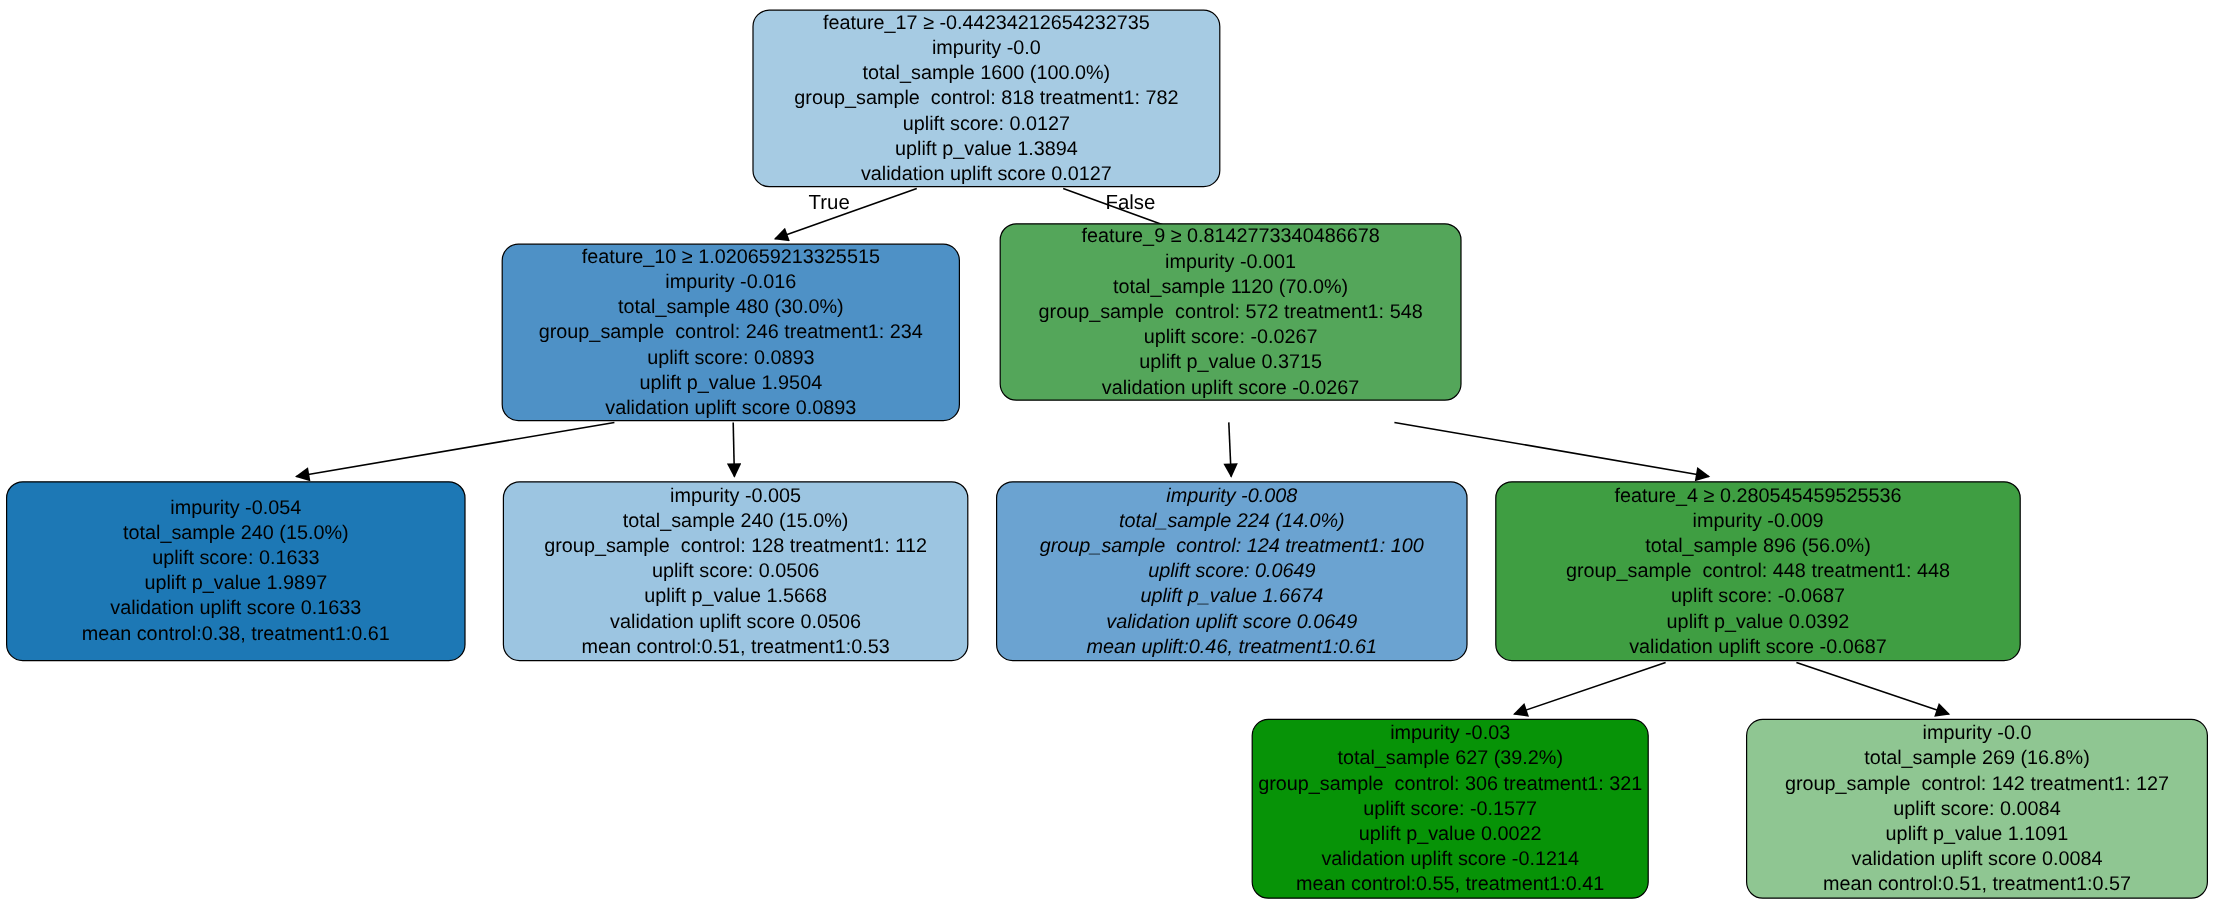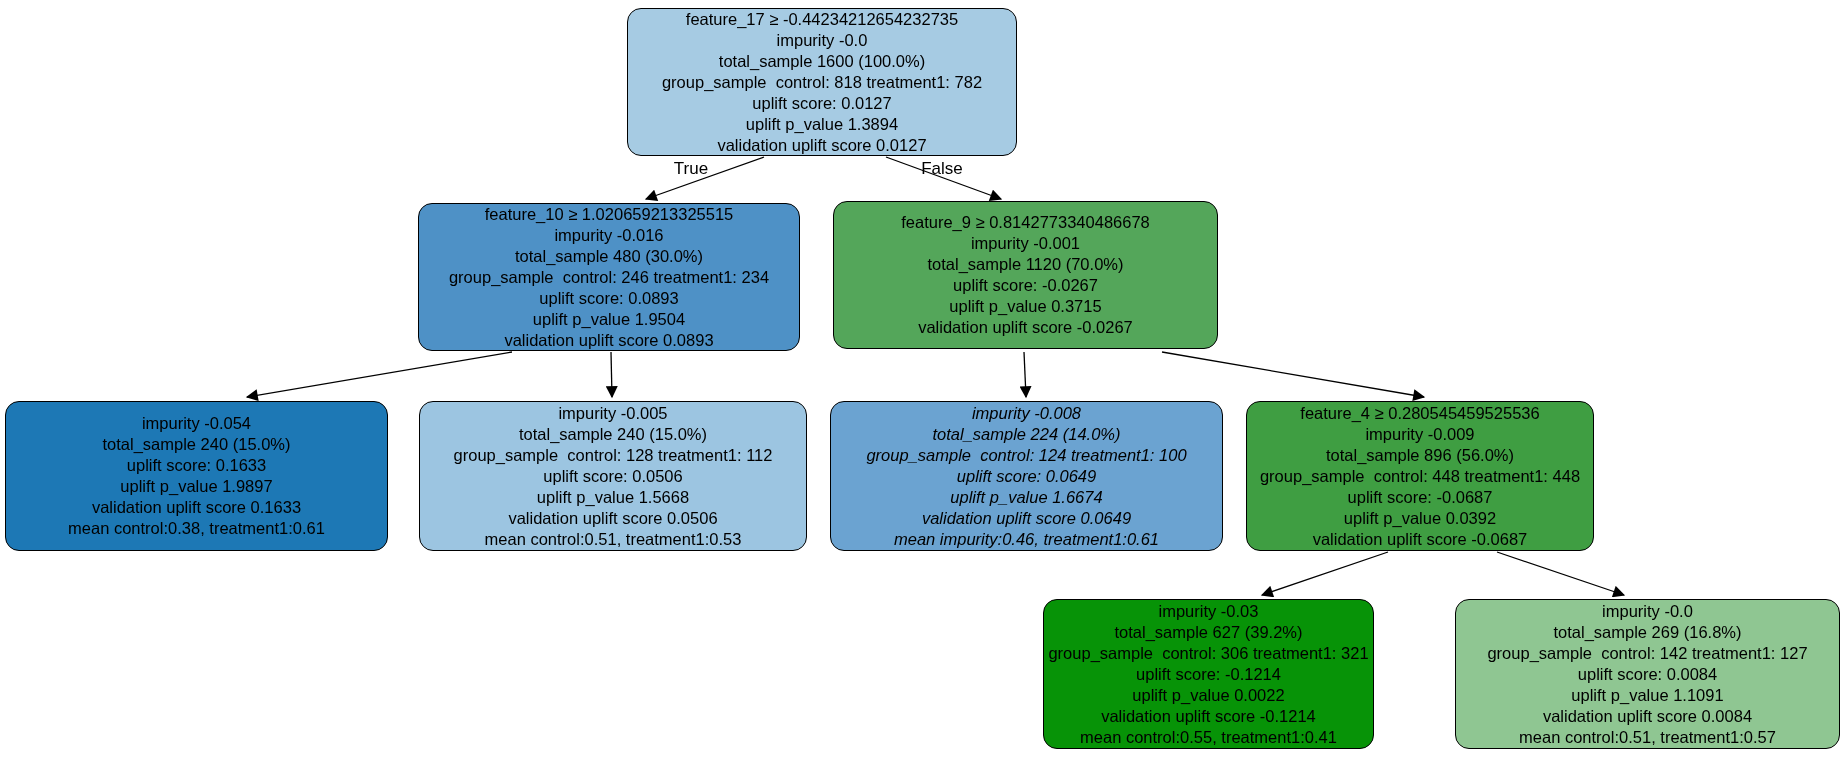--- a/index.html
+++ b/index.html
@@ -56,24 +56,25 @@
   <div class="node" style="left: 418px; top: 203px; width: 382px; height: 148px; background: rgb(78, 145, 198);">
     <div class="ln">feature_10 ≥ 1.020659213325515</div>
     <div class="ln">impurity -0.016</div>
     <div class="ln">total_sample 480 (30.0%)</div>
     <div class="ln">group_sample  control: 246 treatment1: 234</div>
     <div class="ln">uplift score: 0.0893</div>
     <div class="ln">uplift p_value 1.9504</div>
     <div class="ln">validation uplift score 0.0893</div>
   </div>
 
-  <div class="node" style="left: 833px; top: 201px; width: 385px; height: 148px; background: rgb(84, 166, 90);">
+  <div class="node" style="left: 833px; top: 186px; width: 385px; height: 148px; background: rgb(84, 166, 90);">
     <div class="ln">feature_9 ≥ 0.8142773340486678</div>
     <div class="ln">impurity -0.001</div>
     <div class="ln">total_sample 1120 (70.0%)</div>
+    <div class="ln">group_sample  control: 572 treatment1: 548</div>
     <div class="ln">uplift score: -0.0267</div>
     <div class="ln">uplift p_value 0.3715</div>
     <div class="ln">validation uplift score -0.0267</div>
   </div>
 
   <div class="node" style="left: 5px; top: 401px; width: 383px; height: 150px; background: rgb(29, 120, 181);">
     <div class="ln">impurity -0.054</div>
     <div class="ln">total_sample 240 (15.0%)</div>
     <div class="ln">uplift score: 0.1633</div>
     <div class="ln">uplift p_value 1.9897</div>
@@ -91,38 +92,38 @@
     <div class="ln">mean control:0.51, treatment1:0.53</div>
   </div>
 
   <div class="node" style="left: 830px; top: 401px; width: 393px; height: 150px; background: rgb(107, 163, 209); font-style: italic;">
     <div class="ln">impurity -0.008</div>
     <div class="ln">total_sample 224 (14.0%)</div>
     <div class="ln">group_sample  control: 124 treatment1: 100</div>
     <div class="ln">uplift score: 0.0649</div>
     <div class="ln">uplift p_value 1.6674</div>
     <div class="ln">validation uplift score 0.0649</div>
-    <div class="ln">mean impurity:0.46, treatment1:0.61</div>
+    <div class="ln">mean uplift:0.46, treatment1:0.61</div>
   </div>
 
-  <div class="node" style="left: 1246px; top: 401px; width: 348px; height: 150px; background: rgb(63, 158, 66);">
+  <div class="node" style="left: 1246px; top: 401px; width: 438px; height: 150px; background: rgb(63, 158, 66);">
     <div class="ln">feature_4 ≥ 0.280545459525536</div>
     <div class="ln">impurity -0.009</div>
     <div class="ln">total_sample 896 (56.0%)</div>
     <div class="ln">group_sample  control: 448 treatment1: 448</div>
     <div class="ln">uplift score: -0.0687</div>
     <div class="ln">uplift p_value 0.0392</div>
     <div class="ln">validation uplift score -0.0687</div>
   </div>
 
   <div class="node" style="left: 1043px; top: 599px; width: 331px; height: 150px; background: rgb(7, 147, 7);">
     <div class="ln">impurity -0.03</div>
     <div class="ln">total_sample 627 (39.2%)</div>
     <div class="ln">group_sample  control: 306 treatment1: 321</div>
-    <div class="ln">uplift score: -0.1214</div>
+    <div class="ln">uplift score: -0.1577</div>
     <div class="ln">uplift p_value 0.0022</div>
     <div class="ln">validation uplift score -0.1214</div>
     <div class="ln">mean control:0.55, treatment1:0.41</div>
   </div>
 
   <div class="node" style="left: 1455px; top: 599px; width: 385px; height: 150px; background: rgb(143, 198, 146);">
     <div class="ln">impurity -0.0</div>
     <div class="ln">total_sample 269 (16.8%)</div>
     <div class="ln">group_sample  control: 142 treatment1: 127</div>
     <div class="ln">uplift score: 0.0084</div>

